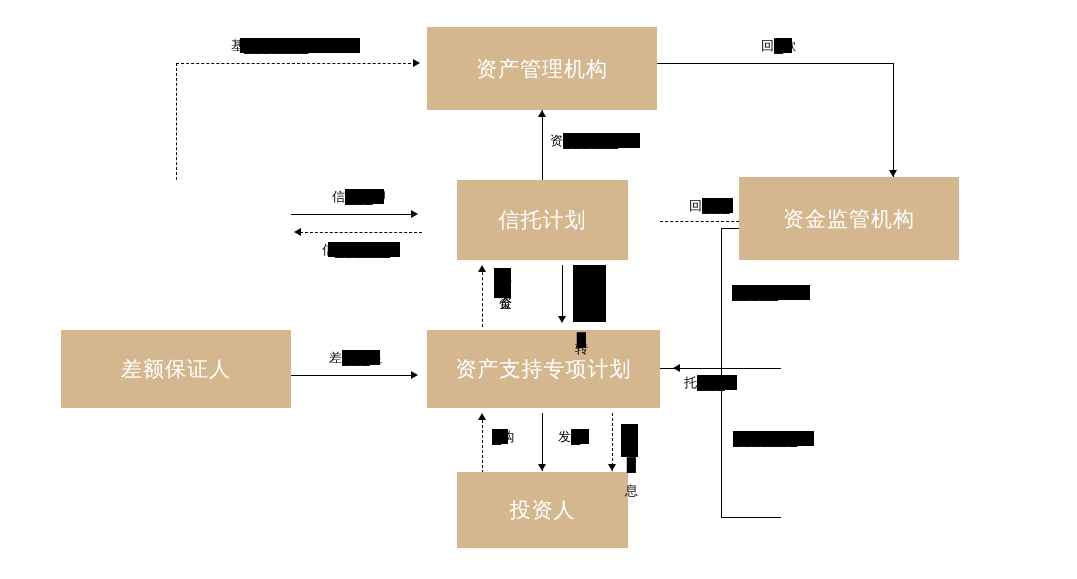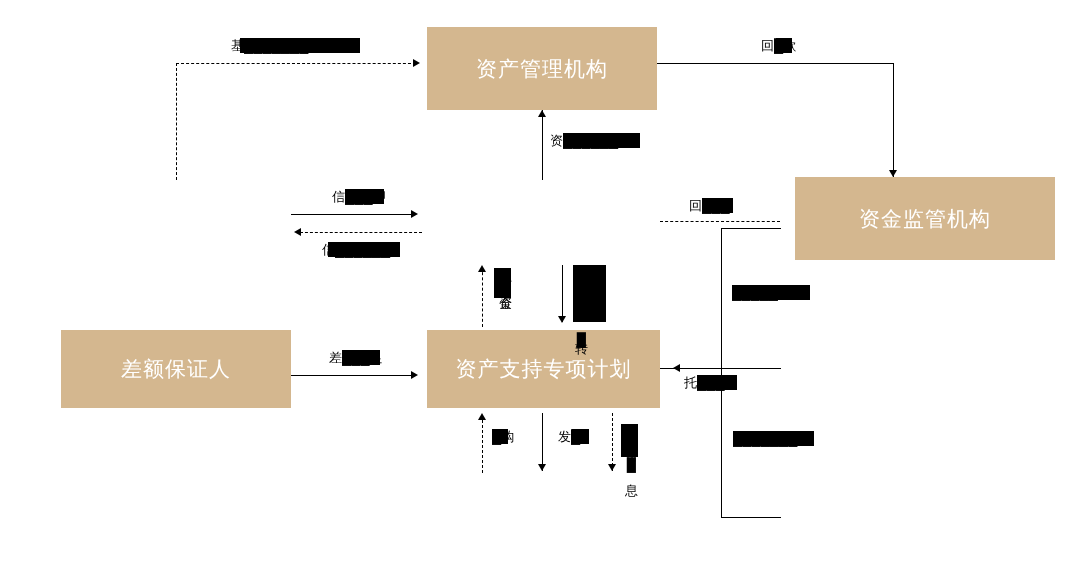--- a/index.html
+++ b/index.html
@@ -146,34 +146,40 @@
   <div class="arrow arrow-down" style="left:538px; top:464px;"></div>
 
   <div class="dash-v" style="left:612px; top:413px; height:58px;"></div>
   <div class="arrow arrow-down" style="left:608px; top:464px;"></div>
 
   <div class="node" style="left:427px; top:27px; width:230px; height:83px;">
     <span>资产管理机构</span>
   </div>
 
 
-
-  <div class="node" style="left:795px; top:177px; width:260px; height:83px;">
+  <div class="node" style="left:457px; top:180px; width:171px; height:80px;">
+    <span>信托计划</span>
+  </div>
+
+  <div class="node" style="left:739px; top:177px; width:220px; height:83px;">
     <span>资金监管机构</span>
   </div>
 
   <div class="node" style="left:427px; top:330px; width:233px; height:78px;">
     <span>资产支持专项计划</span>
   </div>
 
   <div class="node" style="left:61px; top:330px; width:230px; height:78px;">
     <span>差额保证人</span>
   </div>
 
 
+  <div class="node" style="left:457px; top:472px; width:171px; height:76px;">
+    <span>投资人</span>
+  </div>
 
 
   <div class="label" style="left:231px; top:38px;">基███████款</div>
   <div class="redact" style="left:240px; top:38px; width:120px; height:15px;"></div>
 
   <div class="label" style="left:761px; top:38px;">回█款</div>
   <div class="redact" style="left:776px; top:38px; width:16px; height:15px;"></div>
 
   <div class="label" style="left:550px; top:133px;">资██████</div>
   <div class="redact" style="left:563px; top:133px; width:77px; height:15px;"></div>

